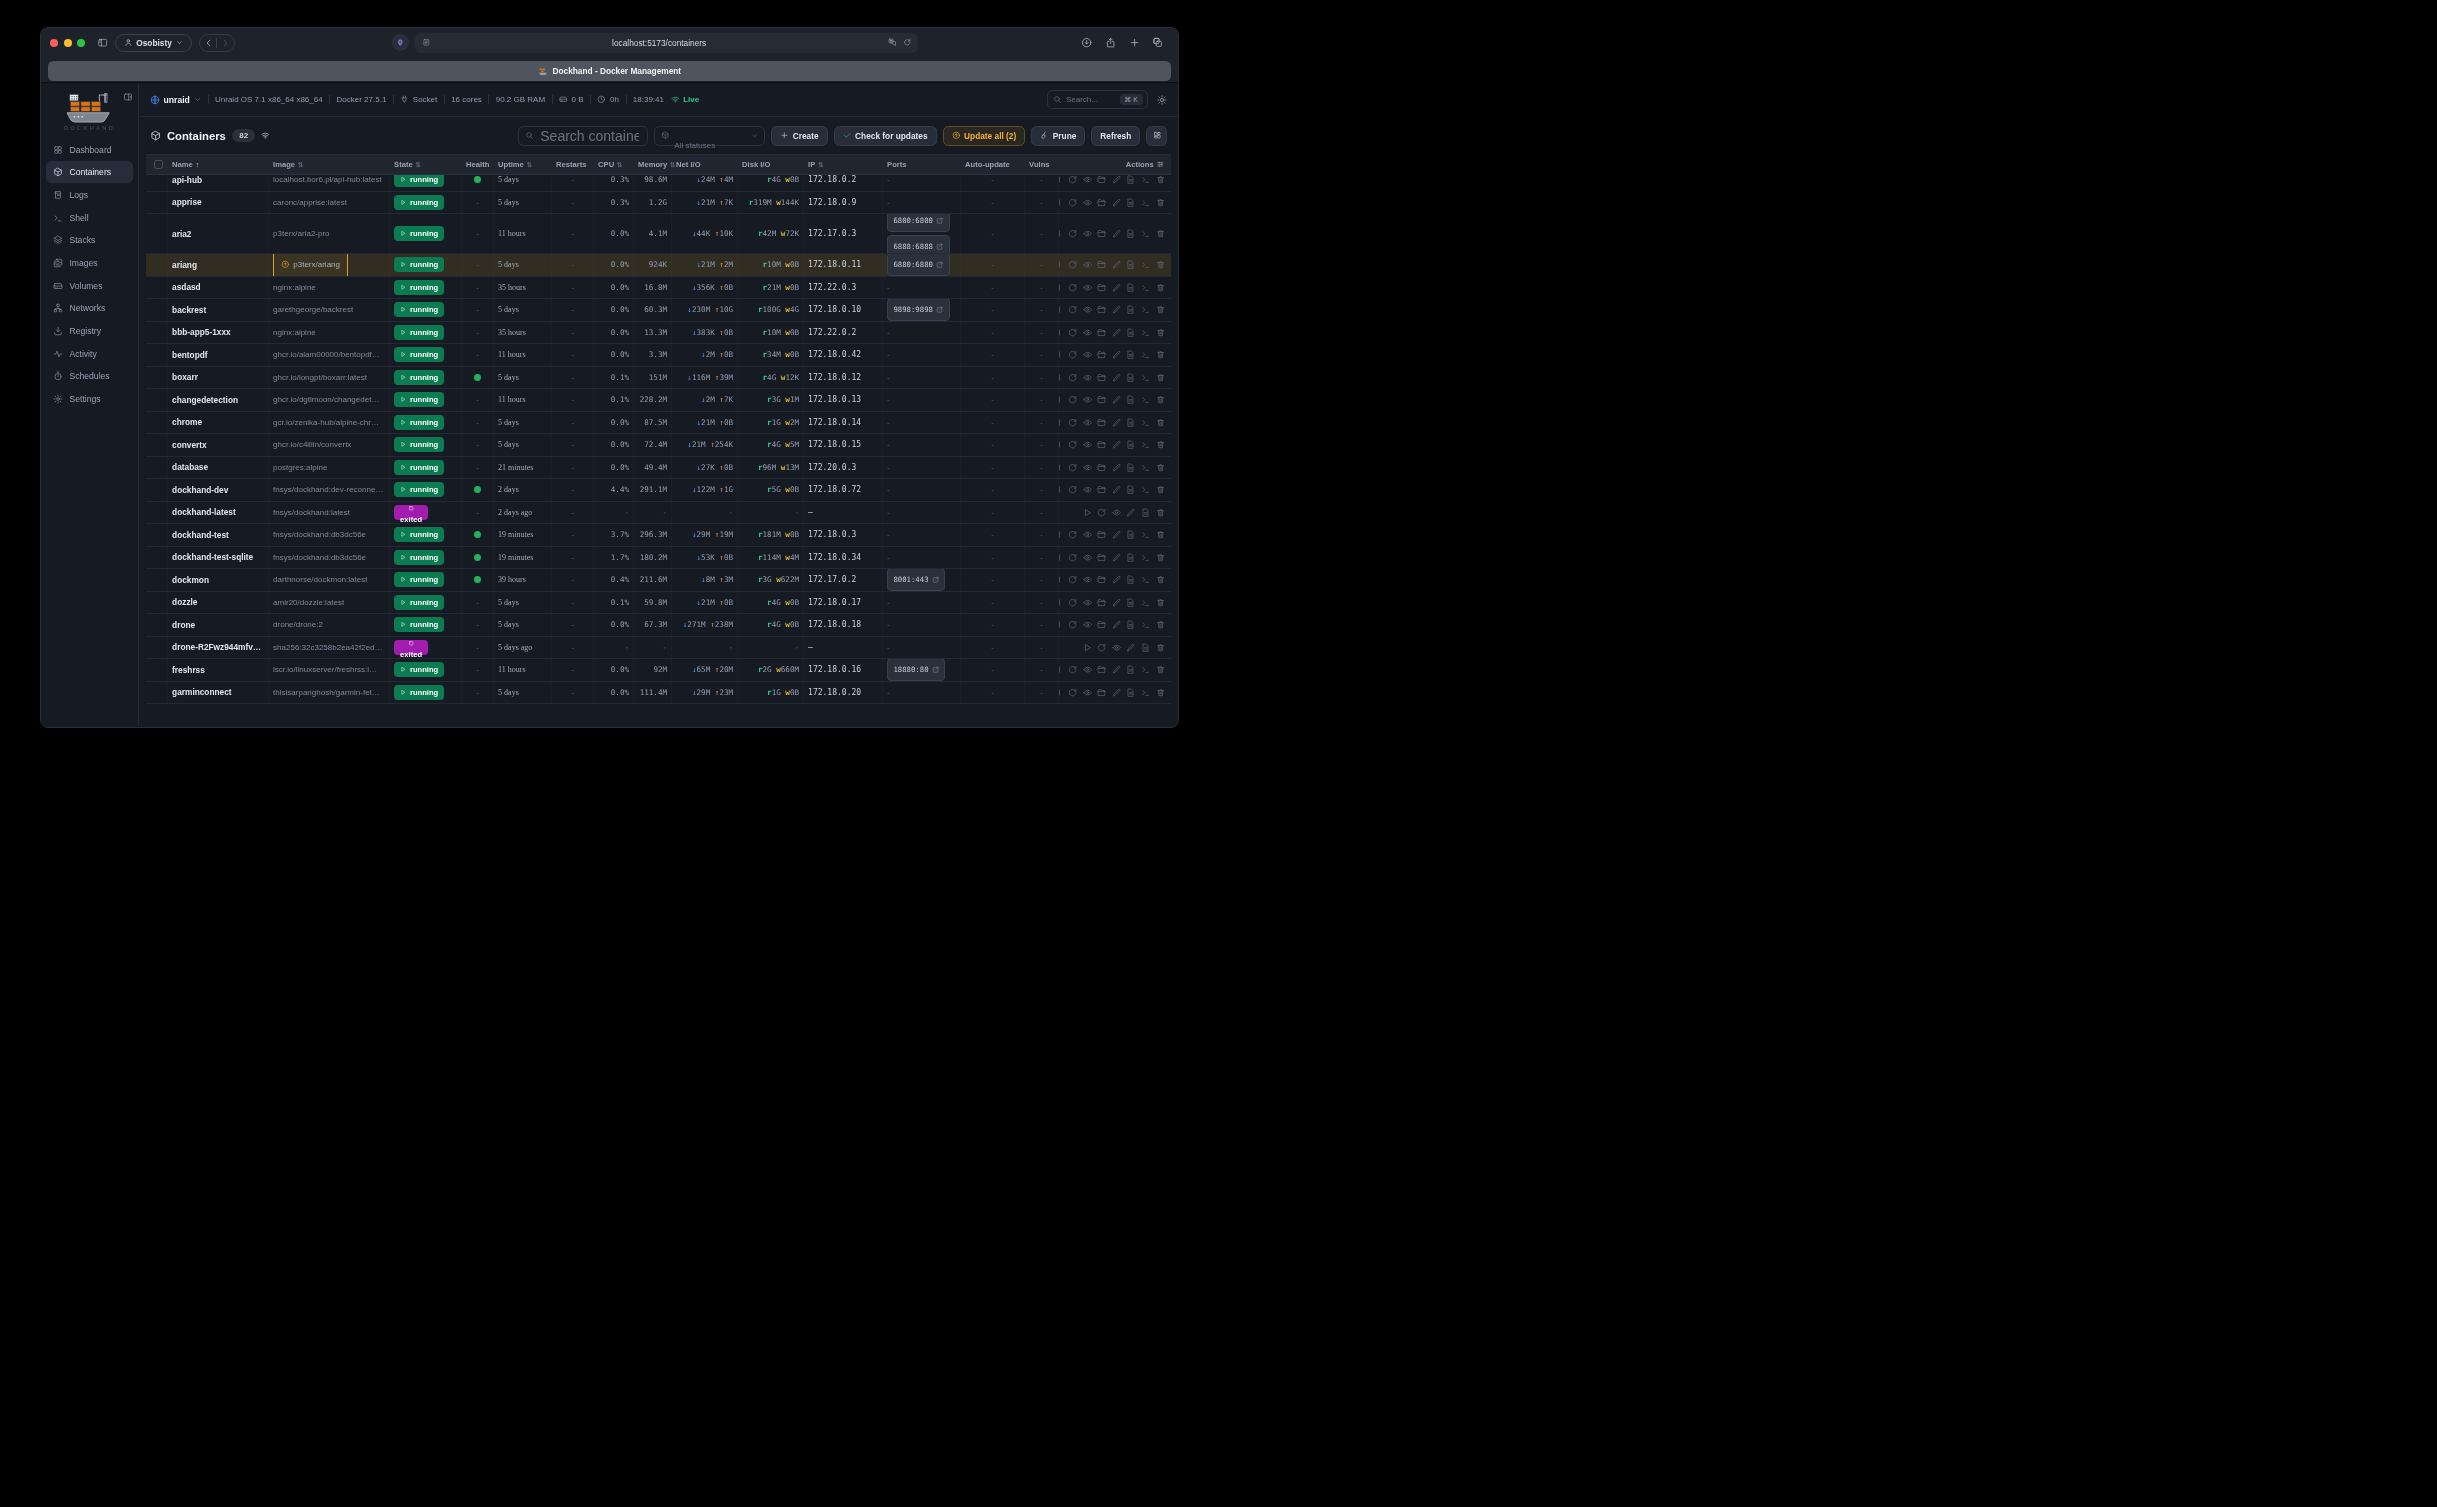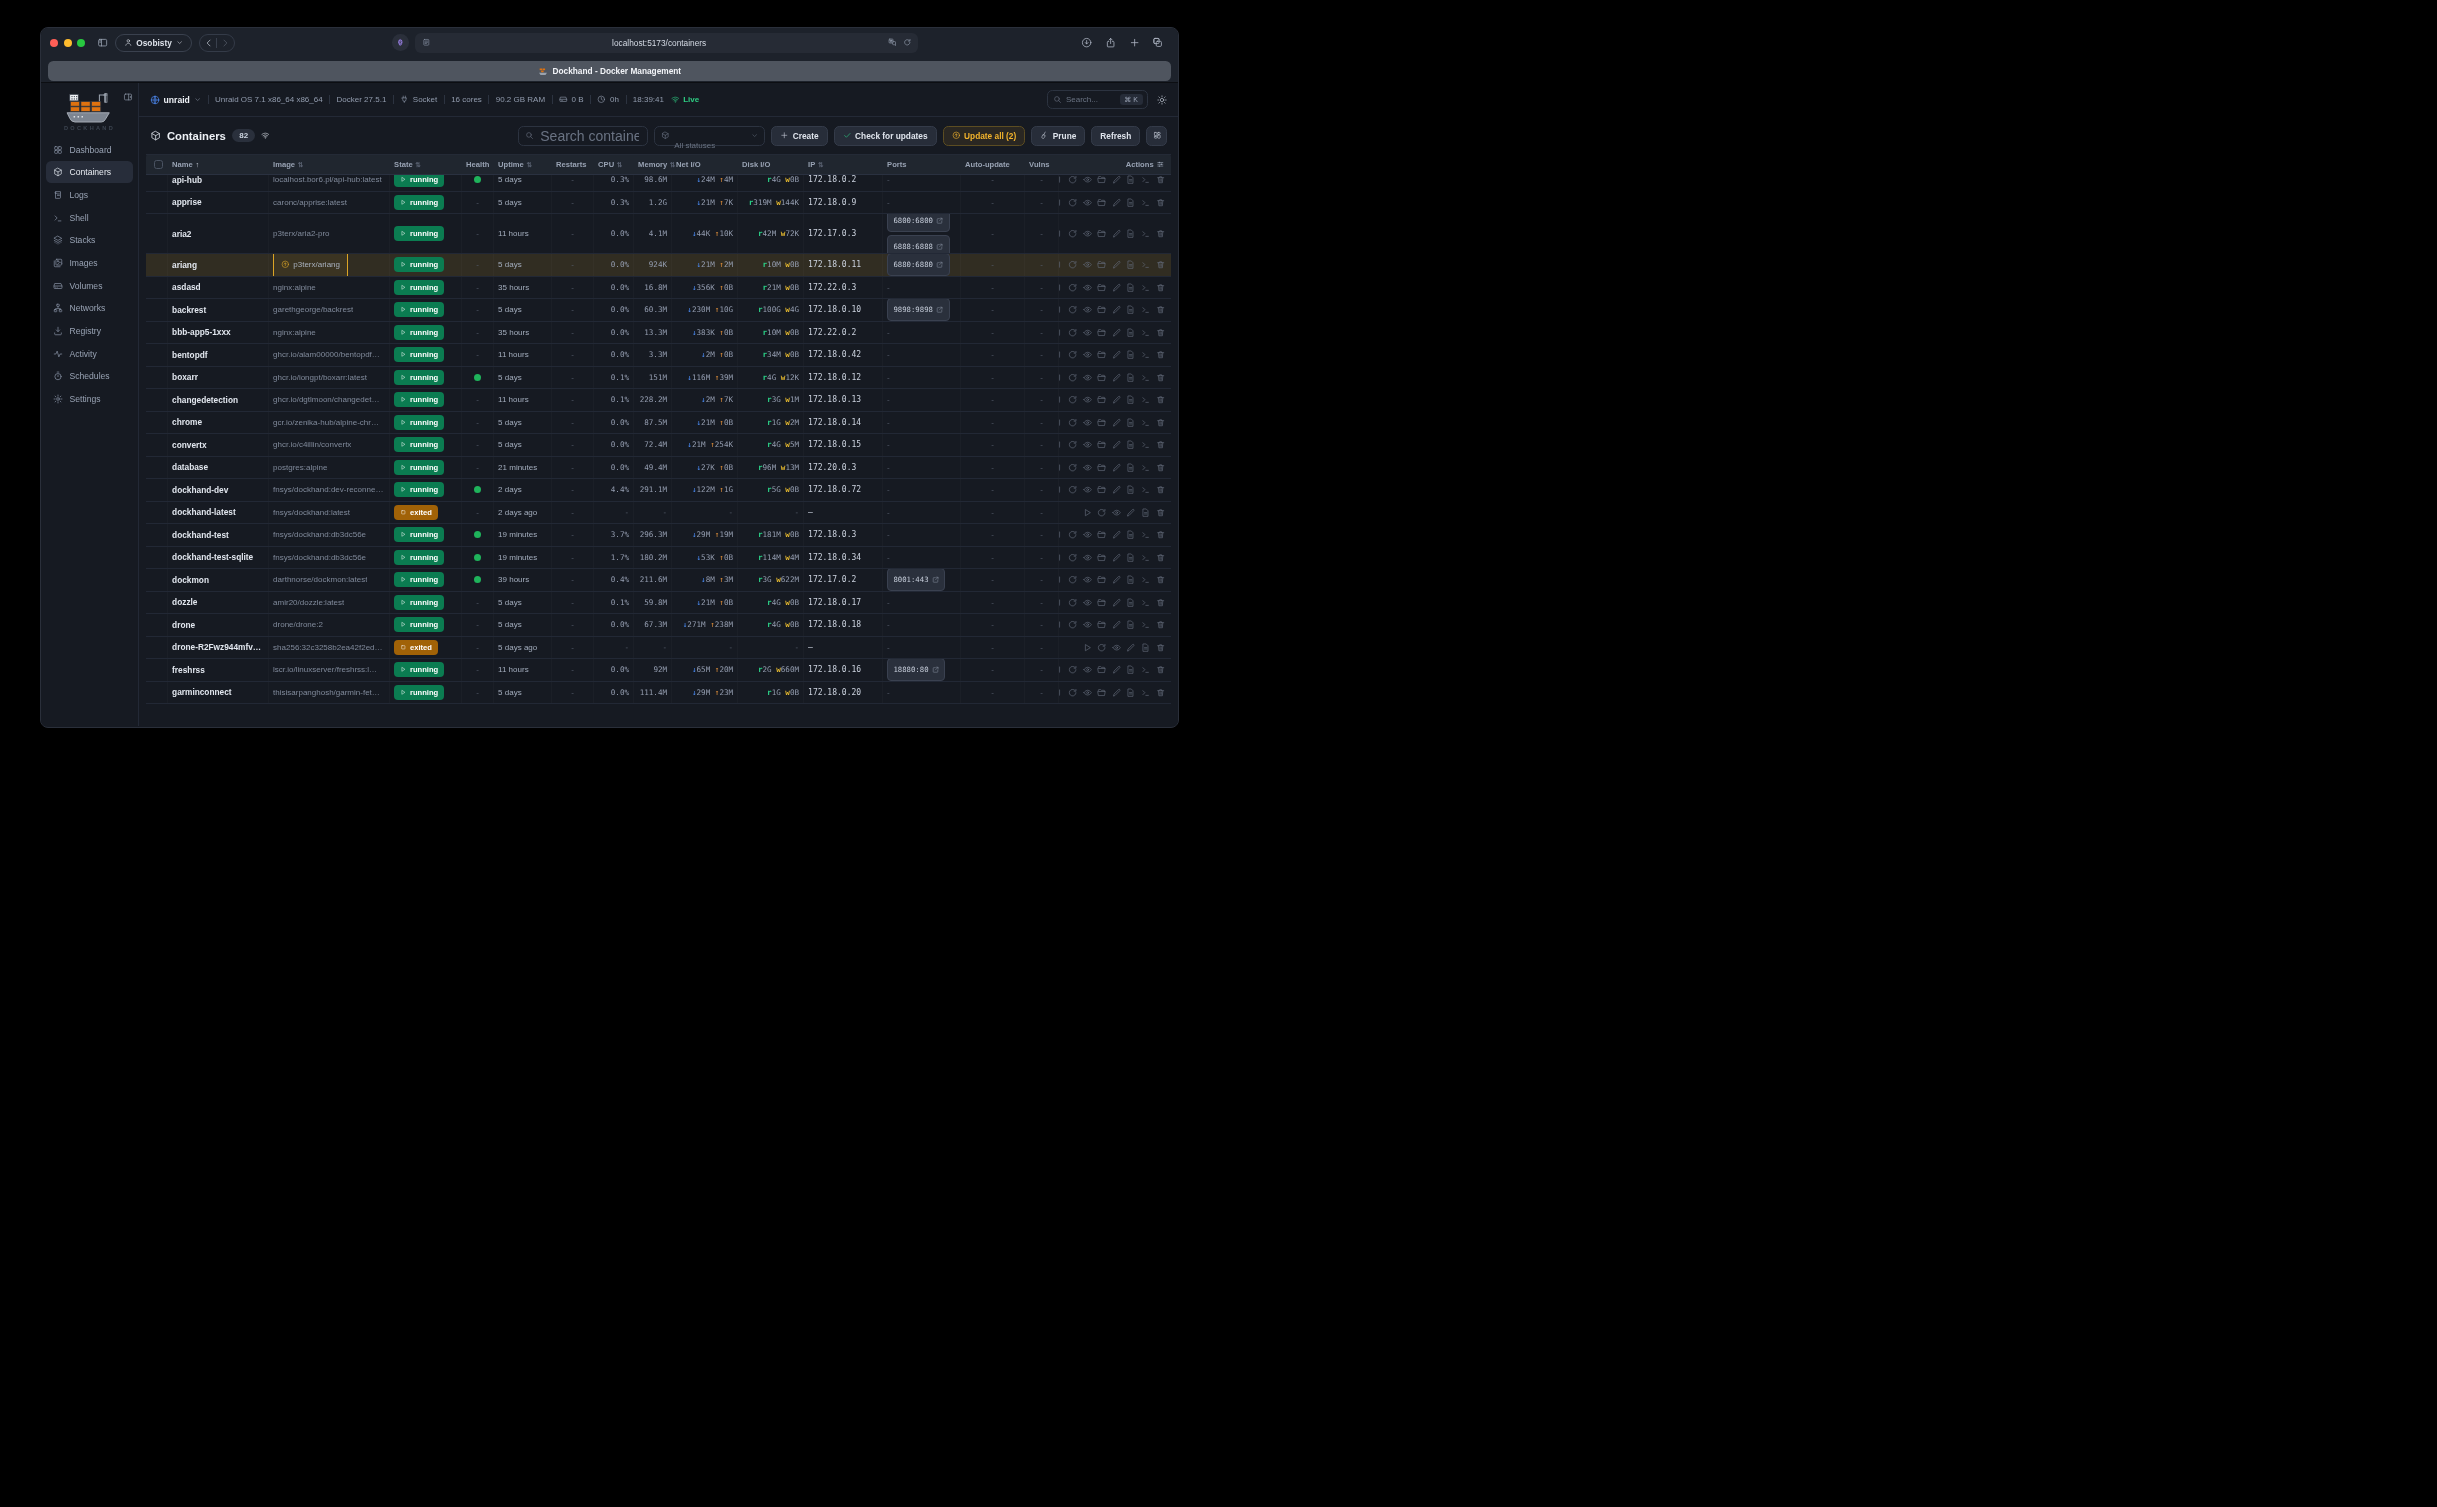--- a/index.html
+++ b/index.html
@@ -97,28 +97,28 @@
   .trow.tall{height:40px;}
   .trow.clipped{margin-top:-6px;}
   .trow.hl{background:rgba(219,164,38,.14);}
   .td{padding:0 4px;font-size:8px;overflow:hidden;white-space:nowrap;text-overflow:ellipsis;height:100%;display:flex;align-items:center;
     border-right:0.7px solid rgba(255,255,255,.025);}
   .td:last-child{border-right:none;}
   .td-name{color:#e2e7ef;font-size:8.3px;font-weight:600;}
   .td-image{color:#808a9b;}
   .td-right{justify-content:flex-end;font-family:"DejaVu Sans Mono",monospace;color:#949db0;font-size:7.6px;}
   .td-center{justify-content:center;}
-  .td-uptime{color:#a3adbd;}
+  .td-uptime{color:#a3adbd;font-family:Liberation Serif, serif;}
   .dash{color:#555d6b;}
   .mono{font-family:"DejaVu Sans Mono",monospace;}
   .td-ip{color:#ccd3df;font-family:"DejaVu Sans Mono",monospace;font-size:8px;}
   .badge-state{display:inline-flex;align-items:center;gap:3.3px;height:14.6px;padding:0 6px;border-radius:4px;
     font-size:7.6px;font-weight:700;color:#fff;}
   .badge-running{background:#0b7c51;}
-  .badge-exited{background:#a16207;}
+  .badge-exited{background:#a21caf;flex-direction:column;}
   .badge-state .icn svg{width:6.6px;height:6.6px;}
   .health-dot{width:7.3px;height:7.3px;border-radius:50%;background:#1fb35b;}
   .net-dn{color:#4b8df8}.net-up{color:#e8943c}
   .io-r{color:#2bd489;font-weight:700}.io-w{color:#e0b52f;font-weight:700}
   .v{color:#949db0}
   .port-col{display:flex;flex-direction:column;gap:2.6px;justify-content:center;align-items:flex-start;}
   .port-chip{display:inline-flex;align-items:center;gap:3.3px;height:23px;padding:0 5.3px;background:#2a303c;
     border:0.7px solid #3a4150;border-radius:4px;font-family:"DejaVu Sans Mono",monospace;font-size:7.3px;color:#c7cedb;}
   .port-chip .icn{color:#8b93a3}
   .update-chip{display:inline-flex;align-items:center;gap:4px;height:34px;padding:0 6.6px;max-width:100%;

